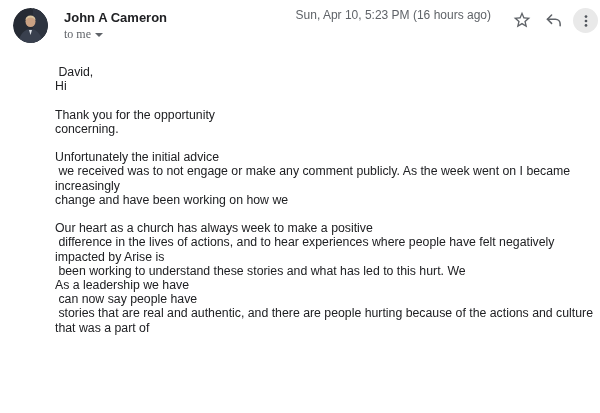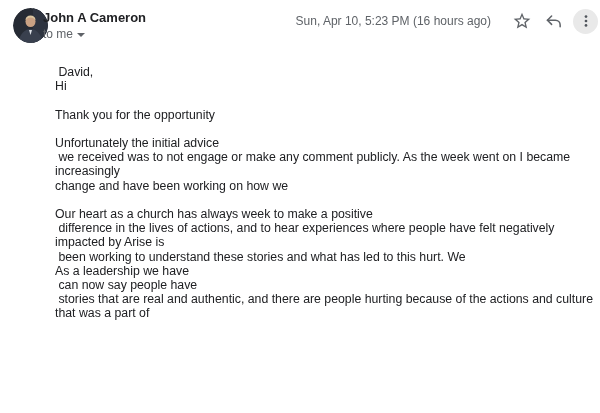--- a/index.html
+++ b/index.html
@@ -11,40 +11,40 @@
     overflow: hidden;
     position: relative;
   }
   .email-header { position: relative; height: 48px; }
   .avatar {
     position: absolute; left: 13px; top: 8px;
     width: 35px; height: 35px; border-radius: 50%;
     overflow: hidden; cursor: pointer;
   }
   .avatar svg { display: block; }
-  .sender-block { position: absolute; left: 43px; top: 10px; }
+  .sender-block { position: absolute; left: 64px; top: 10px; }
   .sender-name {
     font-size: 13px; font-weight: bold; color: #202124;
     line-height: 16px; cursor: default;
   }
   .recipient-row {
     display: flex; align-items: center; gap: 4px;
     font-size: 12px; color: #5f6368; margin-top: 1px;
-    cursor: pointer; line-height: 14px;
+    cursor: pointer; line-height: 14px; font-family: Liberation Serif, serif;
   }
   .caret {
     width: 0; height: 0;
     border-left: 4px solid transparent;
     border-right: 4px solid transparent;
     border-top: 4px solid #5f6368;
     margin-top: 2px;
   }
   .header-right {
     position: absolute; right: 2px; top: 8px; height: 26px;
-    display: flex; align-items: center;
+    display: flex; align-items: flex-start;
   }
   .timestamp {
     font-size: 12px; color: #5f6368;
     white-space: nowrap; margin-right: 12px;
   }
   .icon-btn {
     background: none; border: none; padding: 0;
     width: 24px; height: 24px;
     display: flex; align-items: center; justify-content: center;
     cursor: pointer; margin-left: 7px;
@@ -118,20 +118,21 @@
       </button>
     </div>
 
   </div>
 
   <div class="email-body">
       <div class="body-line"> David,</div>
       <div class="body-line">Hi</div>
       <div class="body-line"></div>
       <div class="body-line">Thank you for the opportunity</div>
+      <div class="body-line">concerning.</div>
       <div class="body-line"></div>
       <div class="body-line">Unfortunately the initial advice</div>
       <div class="body-line"> we received was to not engage or make any comment publicly. As the week went on I became increasingly</div>
       <div class="body-line">change and have been working on how we</div>
       <div class="body-line"></div>
       <div class="body-line">Our heart as a church has always week to make a positive</div>
       <div class="body-line"> difference in the lives of actions, and to hear experiences where people have felt negatively impacted by Arise is</div>
       <div class="body-line"> been working to understand these stories and what has led to this hurt. We</div>
       <div class="body-line">As a leadership we have</div>
       <div class="body-line"> can now say people have</div>

